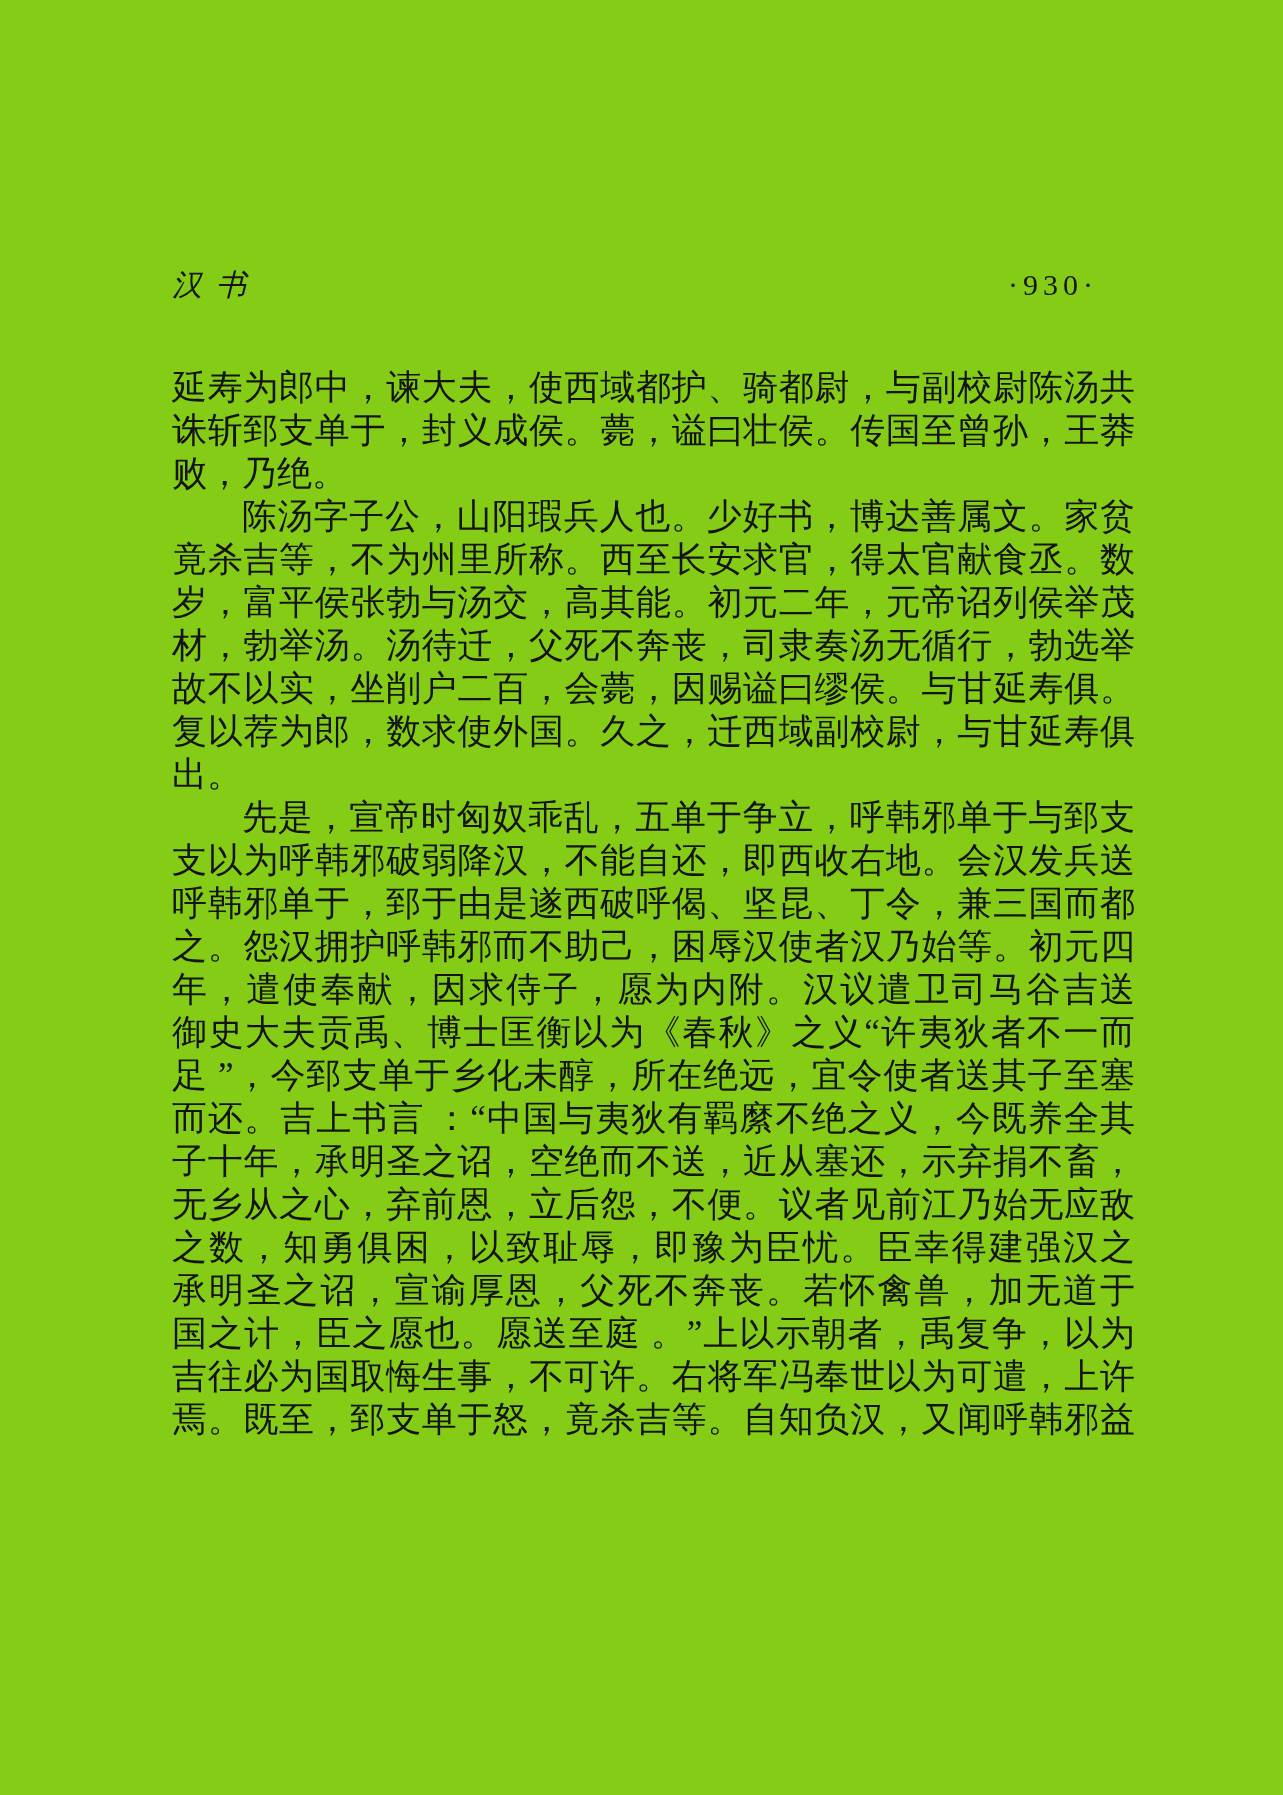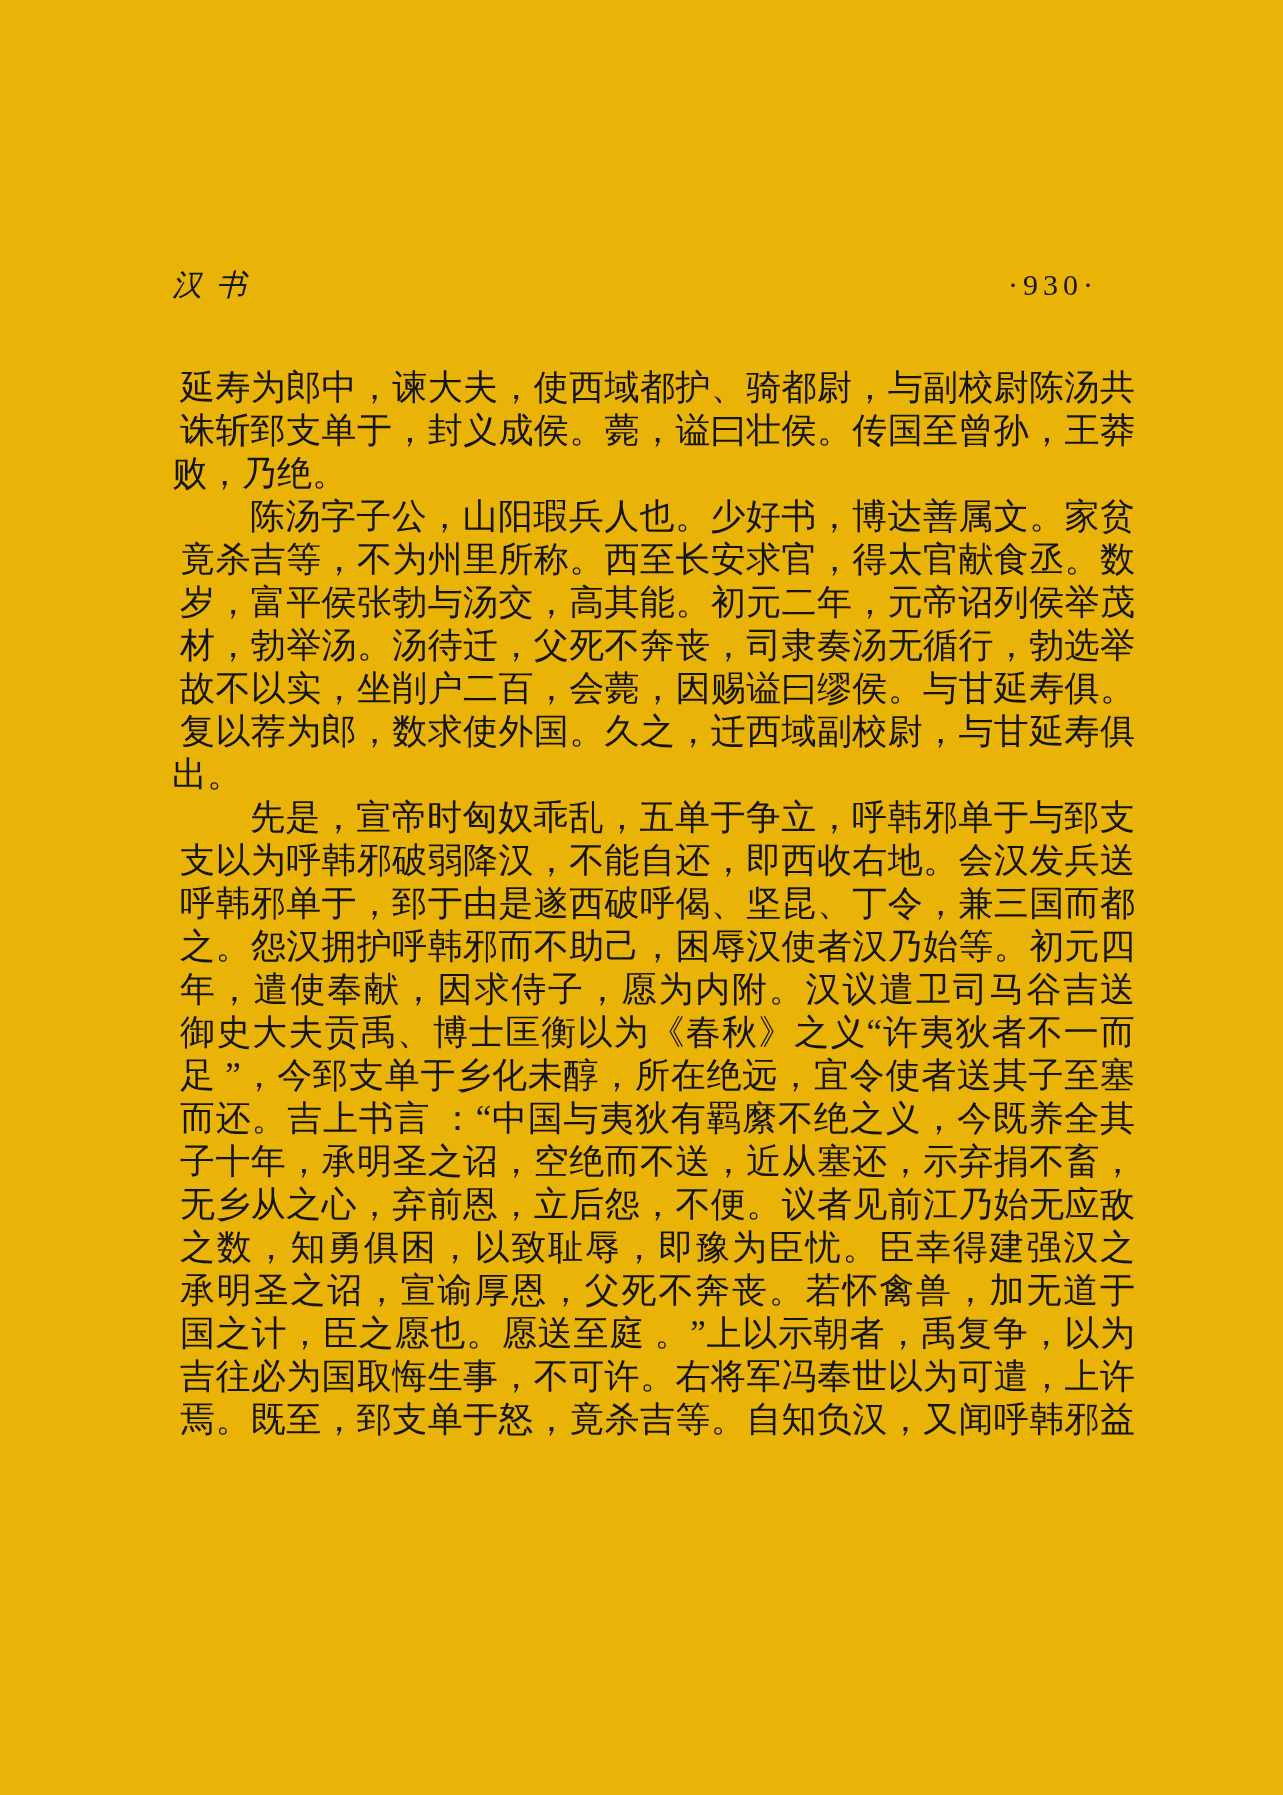--- a/index.html
+++ b/index.html
@@ -4,21 +4,21 @@
 <style>
   html, body {
     margin: 0;
     padding: 0;
     background: #ffffff;
   }
   .page {
     position: relative;
     width: 1283px;
     height: 1795px;
-    background: #eab308;
+    background: #84cc16;
     color: #141414;
     font-family: "Liberation Serif", "DejaVu Serif", serif;
     overflow: hidden;
   }
   .page-header {
     position: absolute;
     left: 172px;
     top: 266px;
     width: 963px;
     display: flex;
@@ -51,21 +51,20 @@
   .text-line {
     height: 43px;
     overflow: hidden;
     white-space: nowrap;
   }
   .text-line.fill {
     white-space: normal;
     text-align: justify;
     text-align-last: justify;
     text-justify: inter-character;
-    margin-left: 8px;
   }
   .text-line.indent {
     text-indent: 70px;
   }
 </style>
 </head>
 <body>
 
 <div class="page">
   <div class="page-header">

